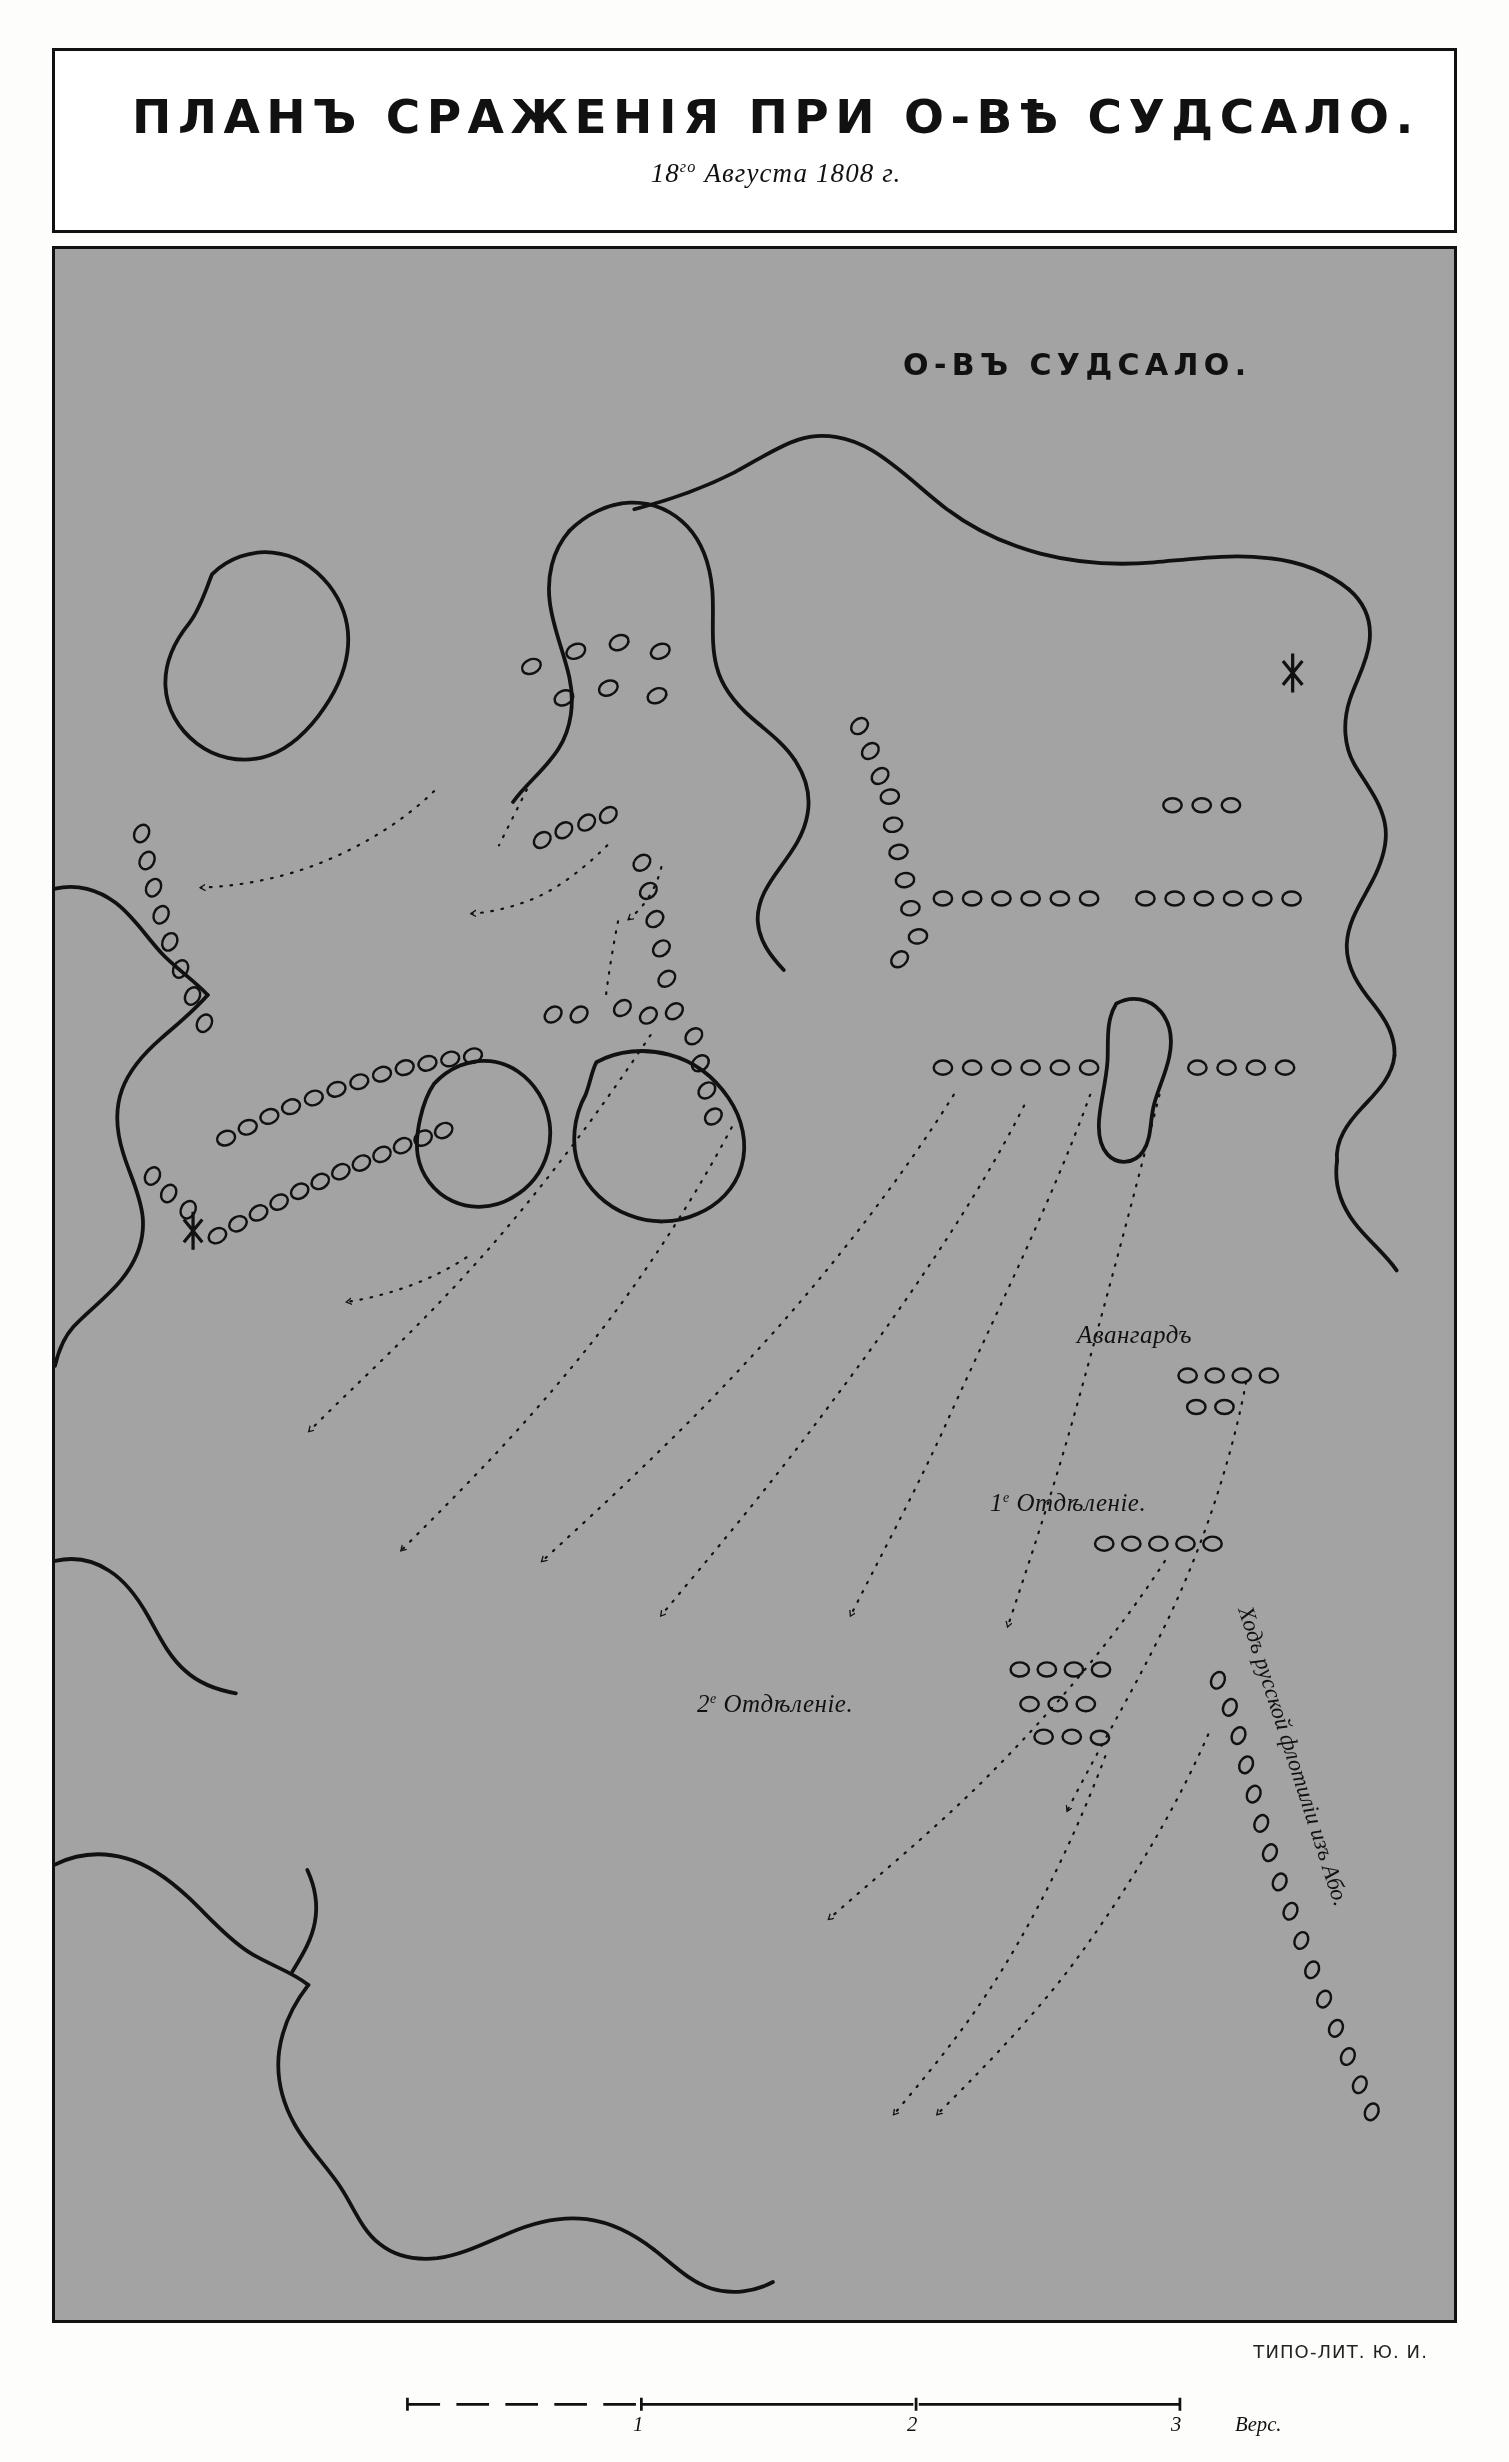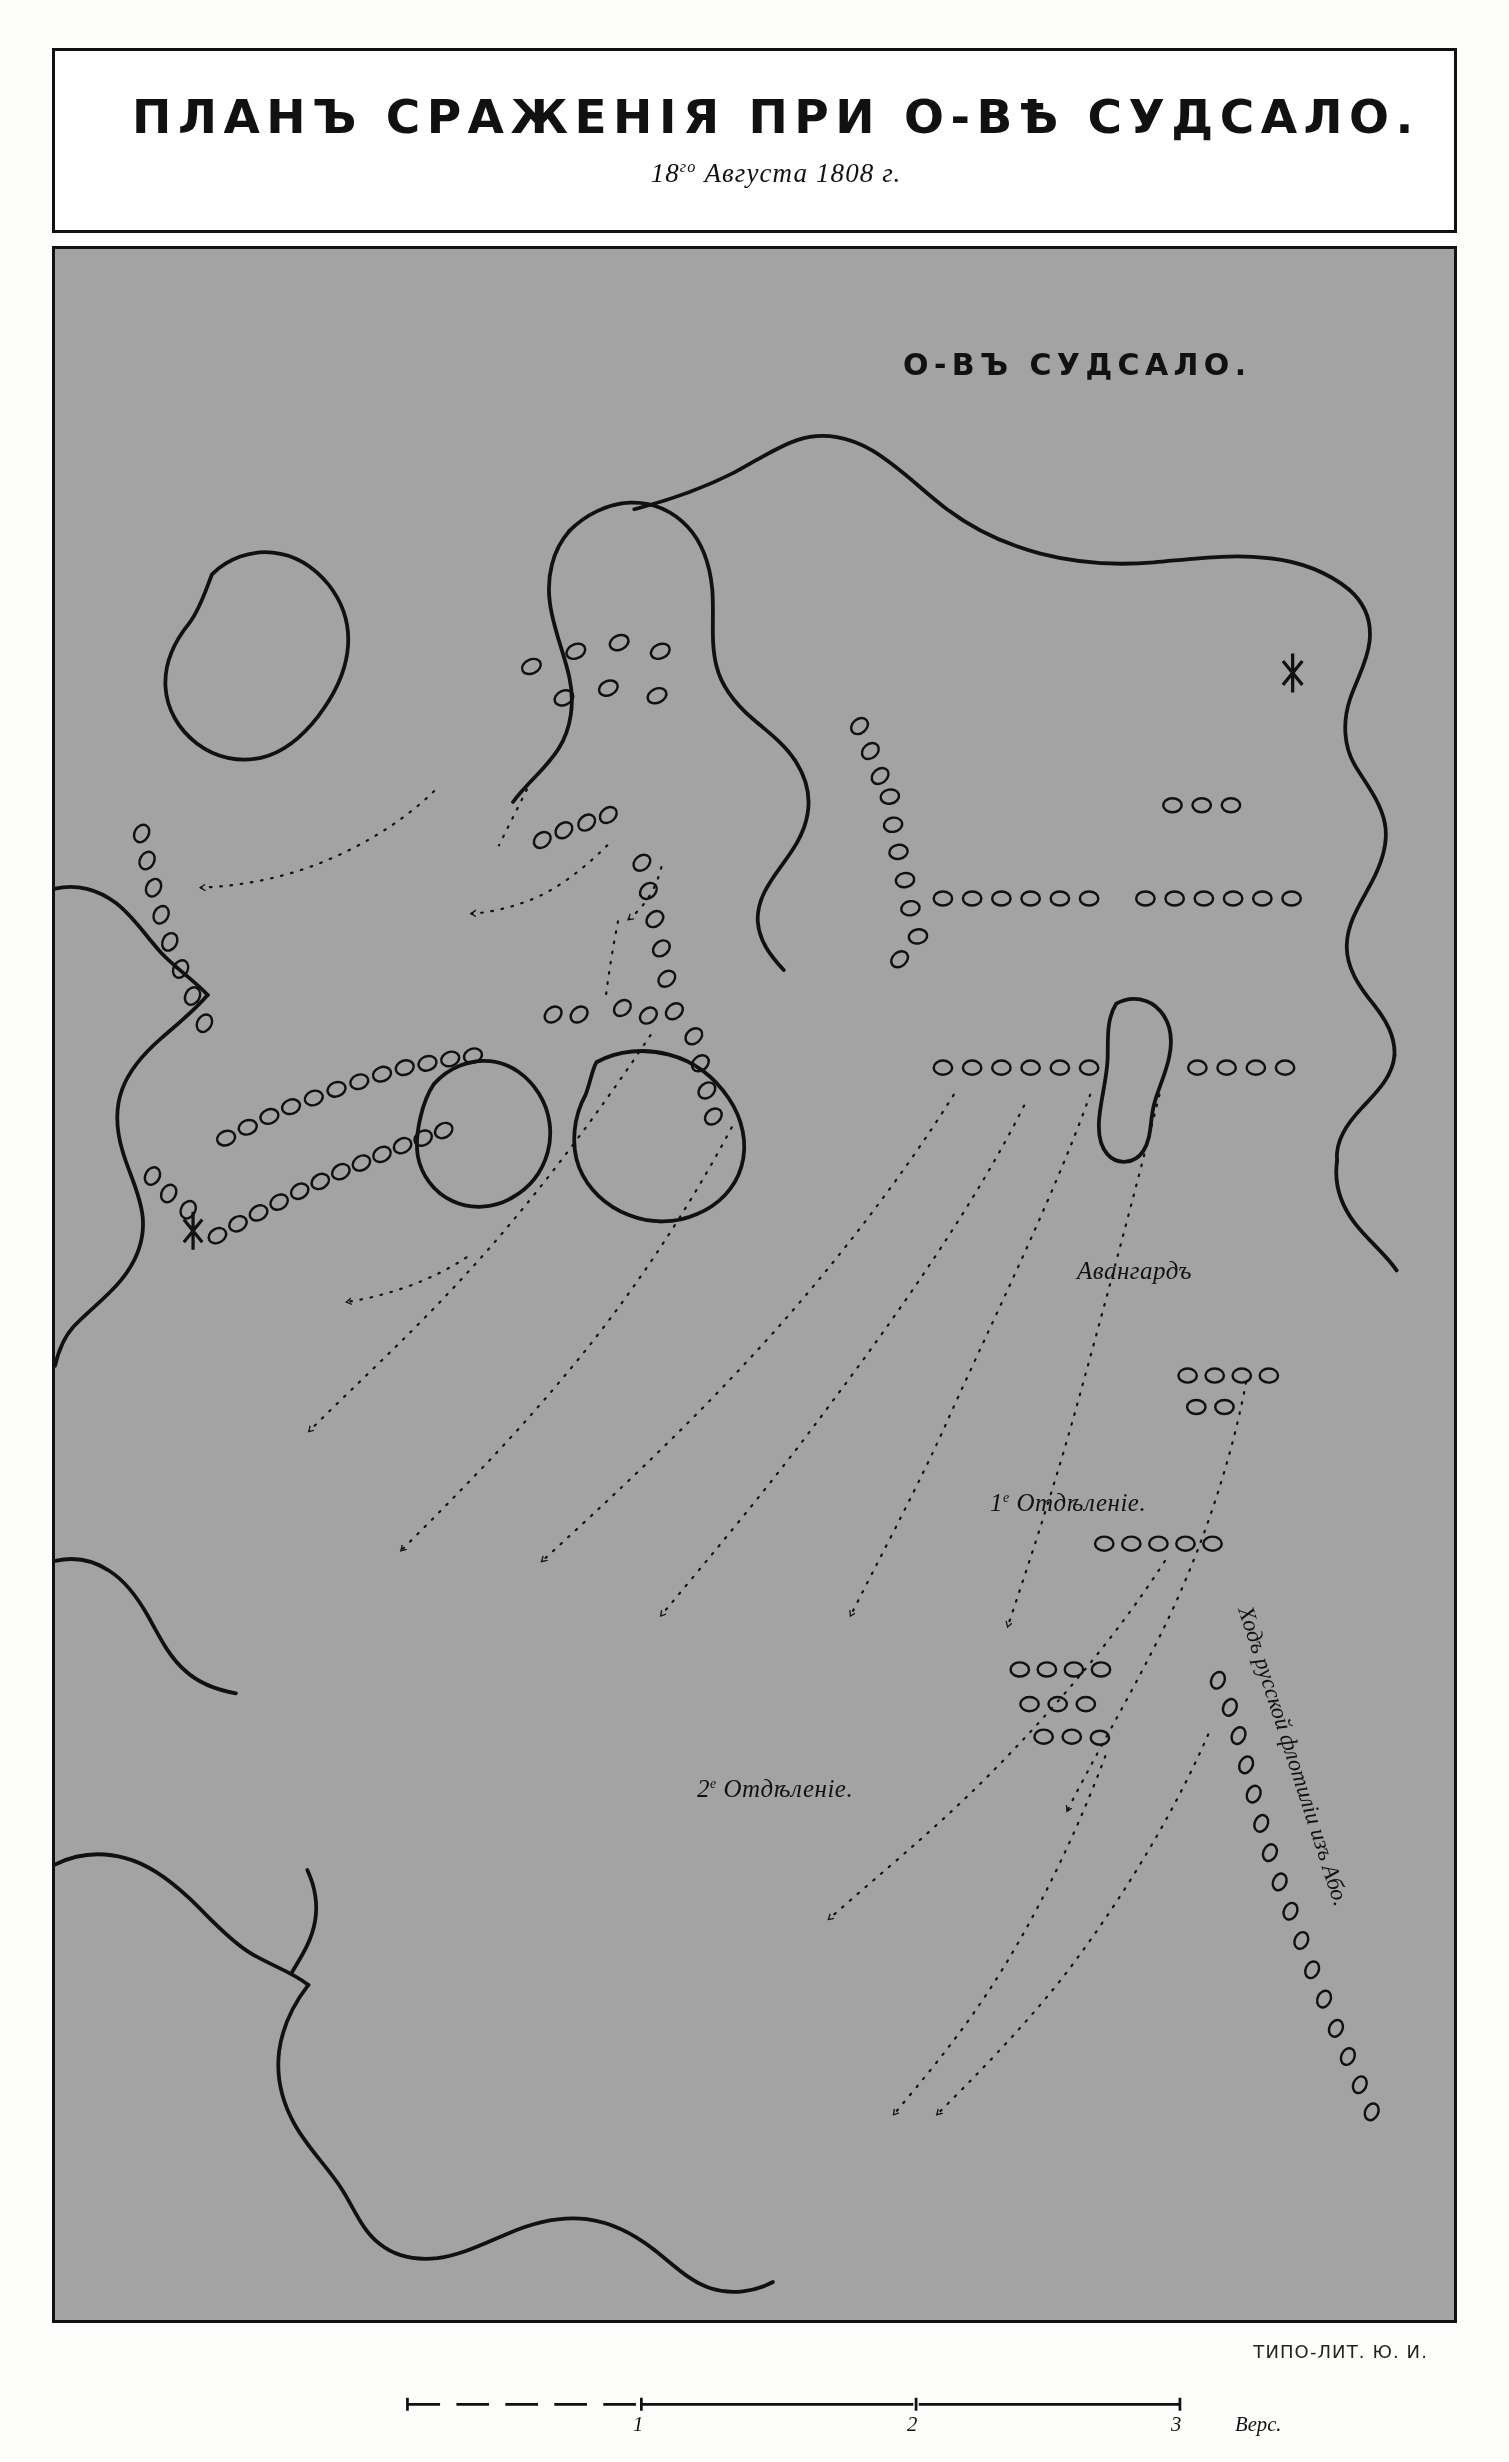--- a/index.html
+++ b/index.html
@@ -409,28 +409,28 @@
       </g>
 
       <g fill="none" stroke="#111" stroke-width="4" stroke-dasharray="3 16" stroke-linecap="round">
         <path d="M880,980 C860,1020 840,1060 820,1100"></path>
         <path d="M1040,1240 C1030,1290 1022,1340 1016,1390"></path>
       </g>
     </svg>
 
     <div class="lbl lbl-island" style="left:848px; top:98px;">О-ВЪ СУДСАЛО.</div>
 
-    <div class="lbl lbl-script" style="left:1022px; top:1008px;">Авангардъ</div>
+    <div class="lbl lbl-script" style="left:1022px; top:1072px;">Авангардъ</div>
 
     <div class="lbl lbl-script" style="left:935px; top:1240px;">
       <span>1</span><span class="sup-sm">е</span>
       <span>Отдѣленіе.</span>
     </div>
 
-    <div class="lbl lbl-script" style="left:642px; top:1526px;">
+    <div class="lbl lbl-script" style="left:642px; top:1441px;">
       <span>2</span><span class="sup-sm">е</span>
       <span>Отдѣленіе.</span>
     </div>
 
     <div class="lbl lbl-rot" style="left:1202px; top:1354px;">Ходъ русской флотиліи изъ Або.</div>
   </div>
 
   <div class="imprint">ТИПО-ЛИТ. Ю. И.</div>
 
   <div class="scalebar">

